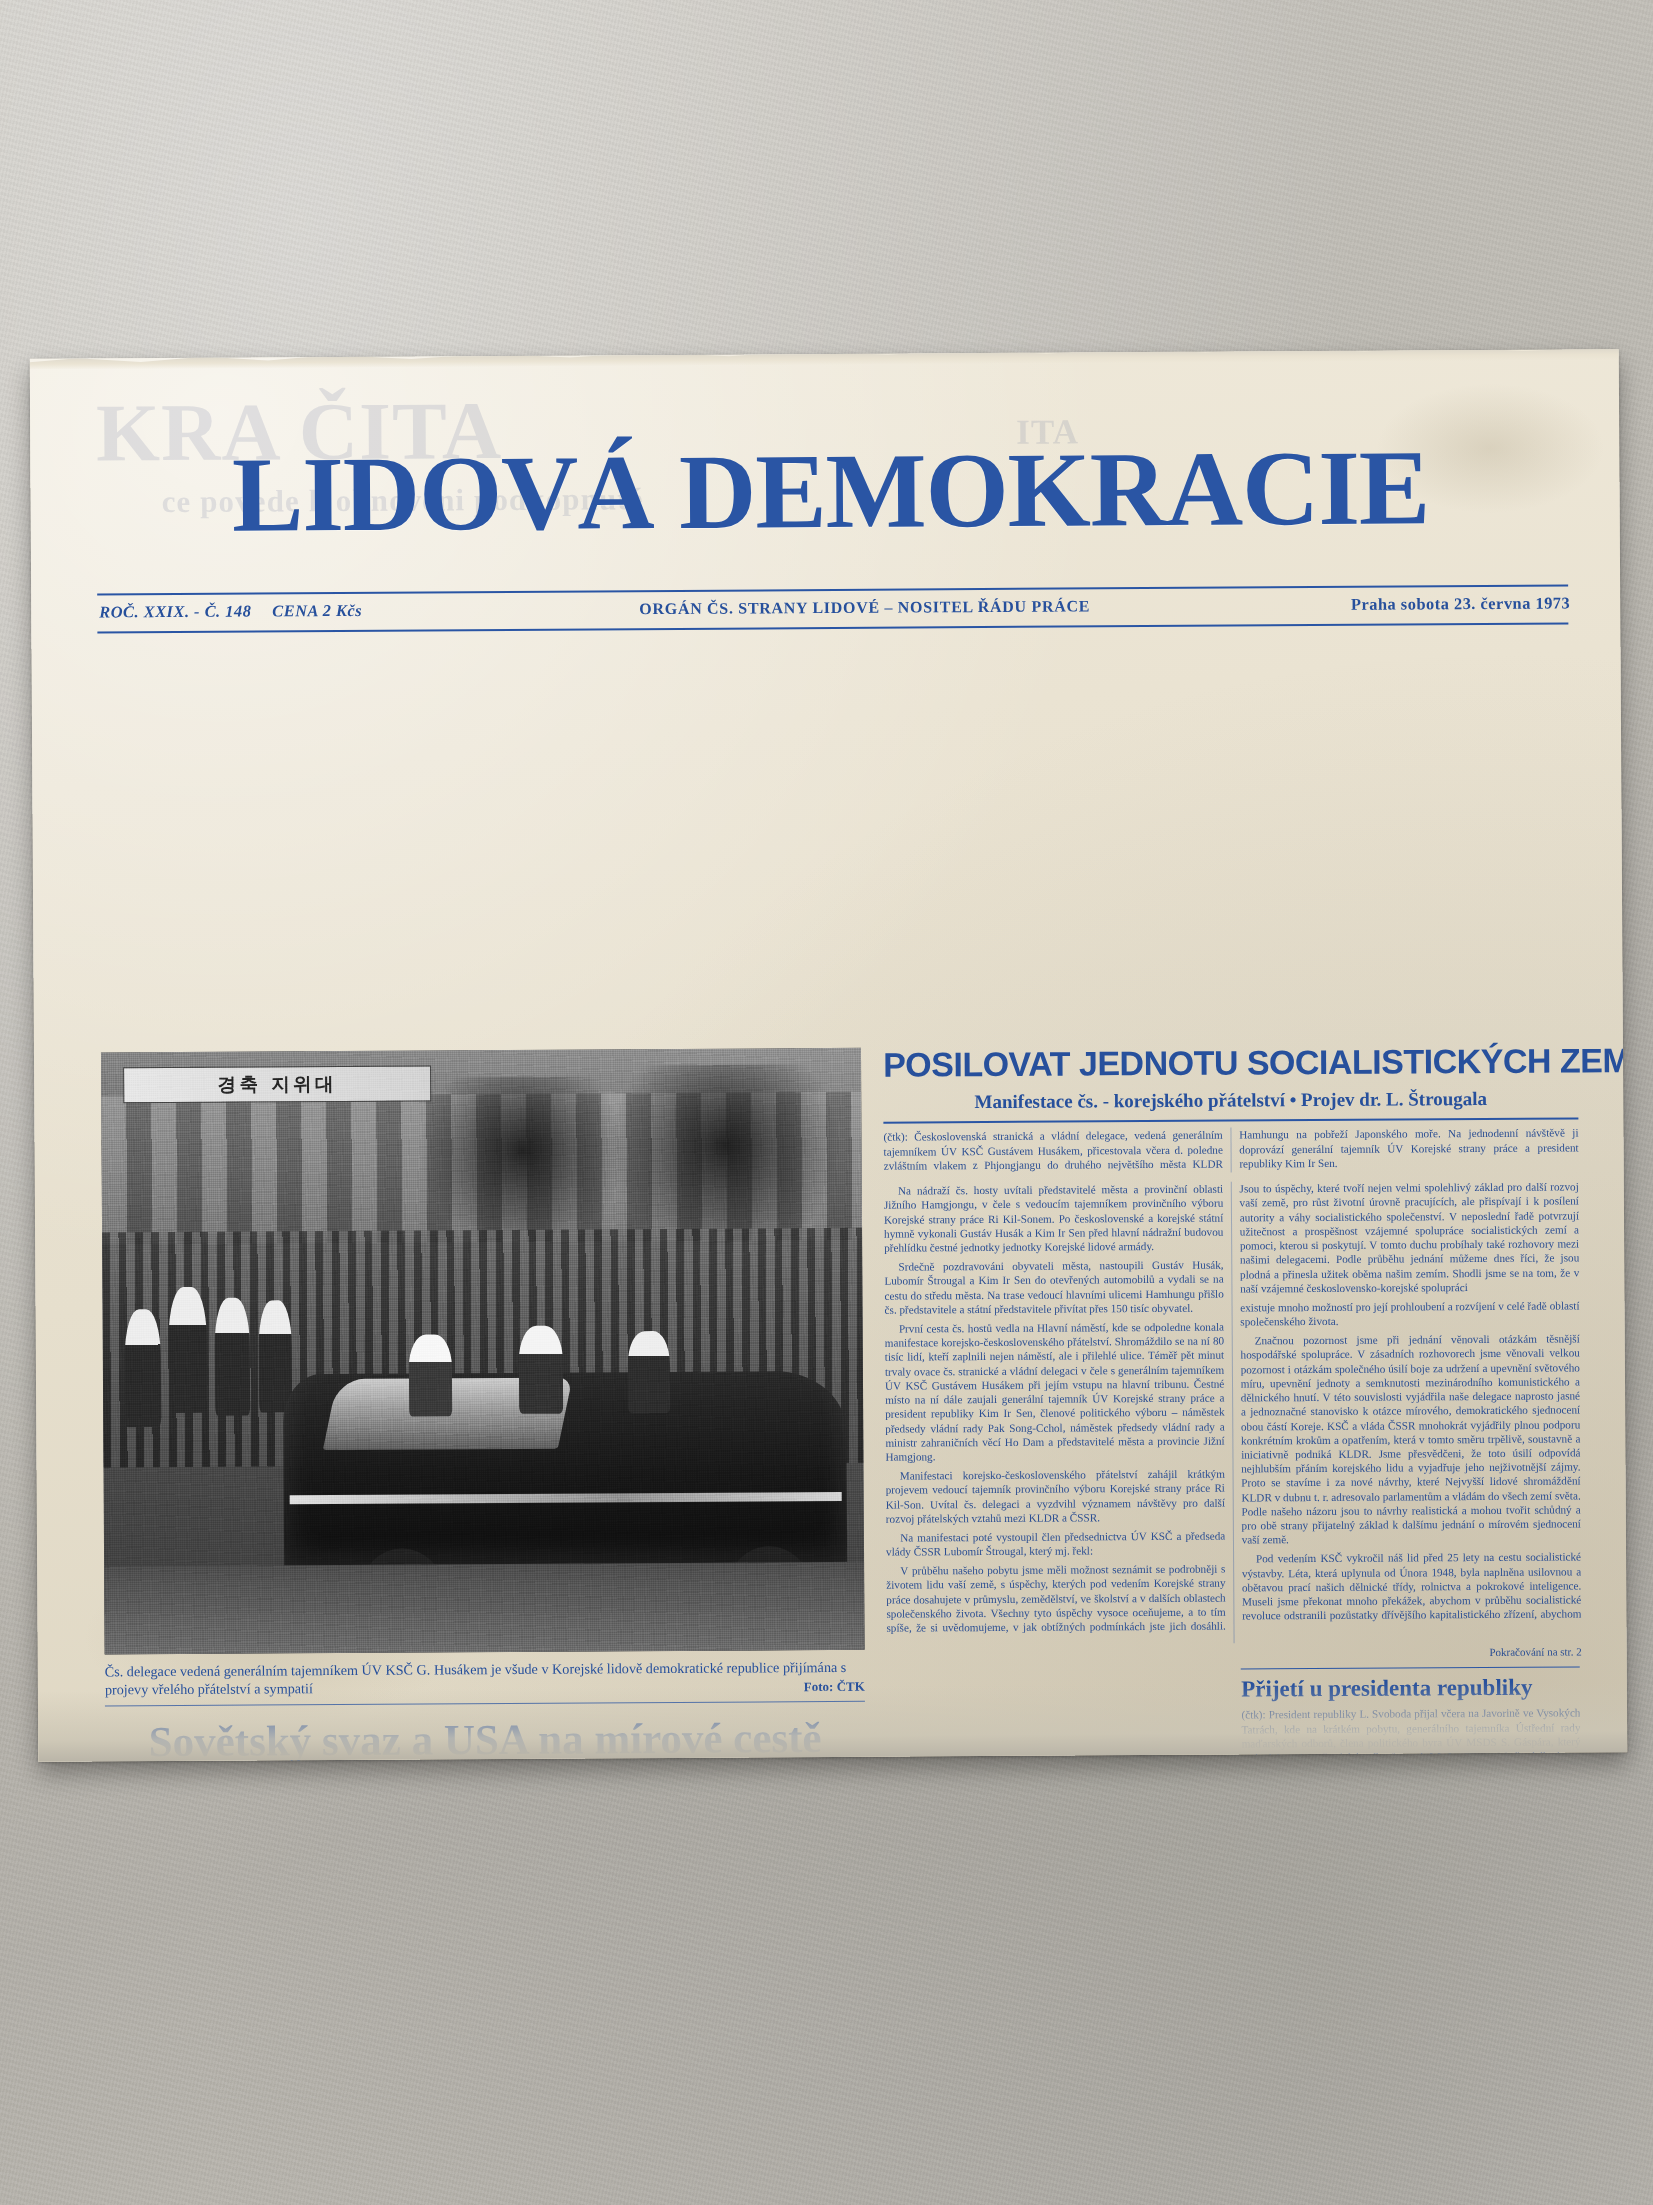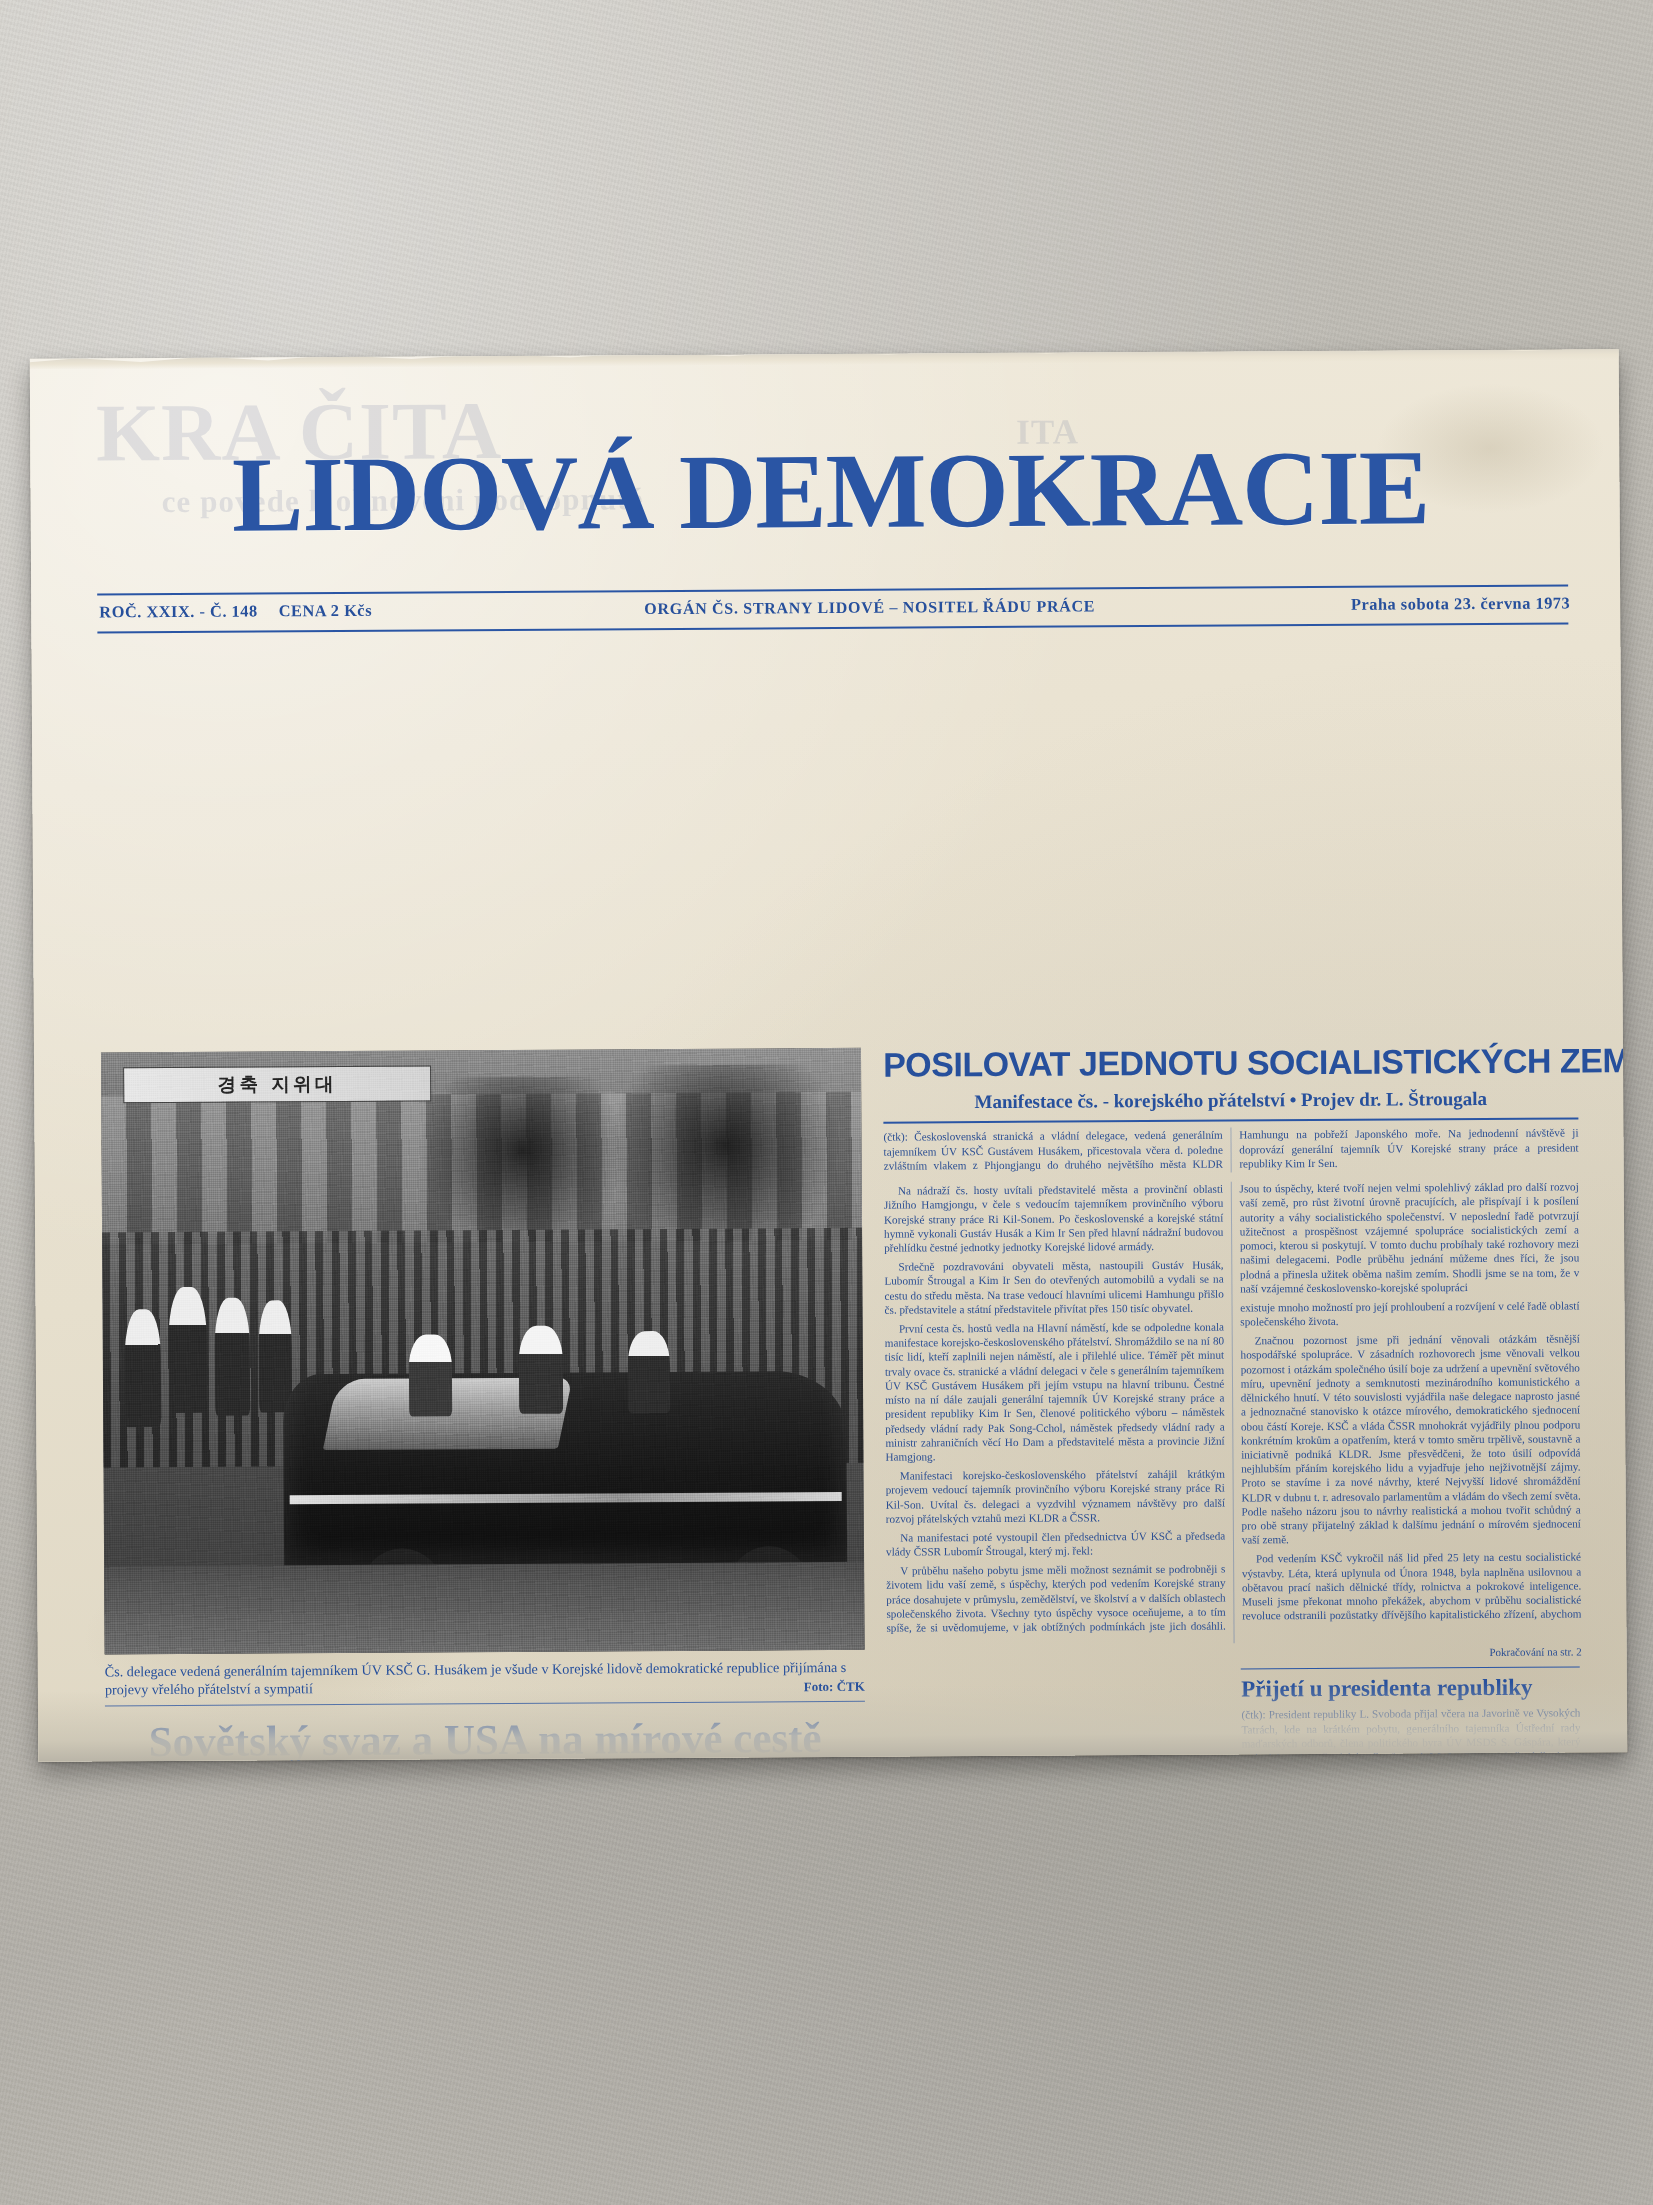--- a/index.html
+++ b/index.html
@@ -115,21 +115,21 @@
     justify-content: space-between;
     font-size: 16.4px;
     font-weight: bold;
     letter-spacing: 0.5px;
     color: #27509c;
   }
   #meta .mid {
     font-size: 16px;
     letter-spacing: 0.7px;
   }
-  #meta .left span { margin-right: 16.4px; }
+  #meta .left span { margin-right: 16.4px; font-style: italic; }
   #rule-bottom {
     position: absolute;
     left: 66px;
     top: 680px;
     width: 1471px;
     height: 1.6px;
     background: #2a55a4;
   }
 
   

